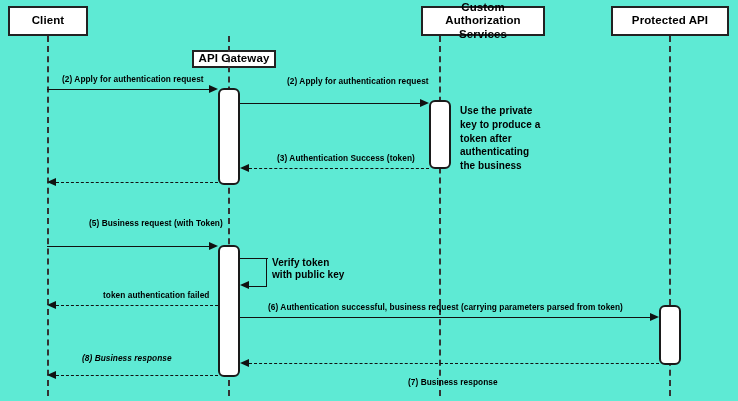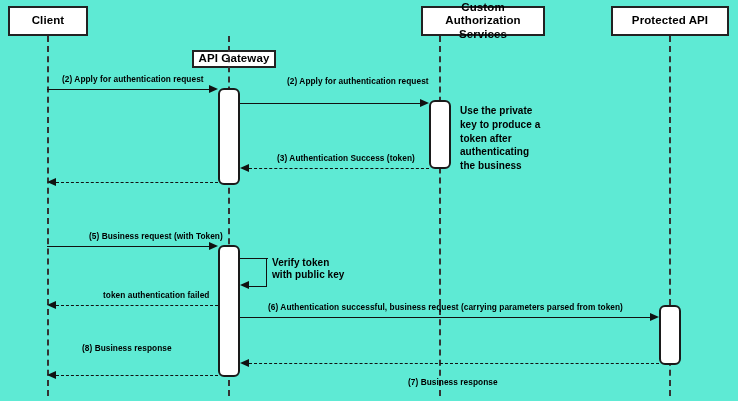--- a/index.html
+++ b/index.html
@@ -134,21 +134,21 @@
   <div class="msg-line" style="left:240px;top:103px;width:181px;"></div>
   <div class="arrow-head right" style="left:420px;top:98.5px;"></div>
 
   <div class="msg-label" style="left:277px;top:153px;">(3) Authentication Success (token)</div>
   <div class="msg-line dashed" style="left:249px;top:168px;width:180px;"></div>
   <div class="arrow-head left" style="left:240px;top:163.5px;"></div>
 
   <div class="msg-line dashed" style="left:56px;top:182px;width:162px;"></div>
   <div class="arrow-head left" style="left:47px;top:177.5px;"></div>
 
-  <div class="msg-label" style="left:65px;top:231px;padding-left:24px;">(5) Business request (with Token)</div>
+  <div class="msg-label" style="left:65px;top:218px;padding-left:24px;">(5) Business request (with Token)</div>
   <div class="msg-line" style="left:47px;top:246px;width:163px;"></div>
   <div class="arrow-head right" style="left:209px;top:241.5px;"></div>
 
   <div class="self-seg" style="left:240px;top:258px;width:28px;height:0;border-width:1.6px 0 0 0;"></div>
   <div class="self-seg" style="left:266px;top:258px;width:0;height:28px;border-width:0 0 0 1.6px;"></div>
   <div class="self-seg" style="left:249px;top:285.5px;width:18px;height:0;border-width:1.6px 0 0 0;"></div>
   <div class="arrow-head left" style="left:240px;top:281px;"></div>
   <div class="note-text" style="left:272px;top:256px;">Verify token</div>
   <div class="note-text" style="left:272px;top:268px;">with public key</div>
 
@@ -157,21 +157,21 @@
   <div class="arrow-head left" style="left:47px;top:300.5px;"></div>
 
   <div class="msg-label" style="left:268px;top:302px;">(6) Authentication successful, business request (carrying parameters parsed from token)</div>
   <div class="msg-line" style="left:240px;top:317px;width:411px;"></div>
   <div class="arrow-head right" style="left:650px;top:312.5px;"></div>
 
   <div class="msg-label" style="left:408px;top:348px;margin-top:29px;">(7) Business response</div>
   <div class="msg-line dashed" style="left:249px;top:363px;width:410px;"></div>
   <div class="arrow-head left" style="left:240px;top:358.5px;"></div>
 
-  <div class="msg-label" style="left:82px;top:343px;">(8) Business response</div>
+  <div class="msg-label" style="left:82px;top:353px;font-style:italic;">(8) Business response</div>
   <div class="msg-line dashed" style="left:56px;top:375px;width:162px;"></div>
   <div class="arrow-head left" style="left:47px;top:370.5px;"></div>
 
   <div style="position:absolute;left:460px;top:104px;">
     <div class="note-text" style="position:static;">Use the private</div>
     <div class="note-text" style="position:static;">key to produce a</div>
     <div class="note-text" style="position:static;">token after</div>
     <div class="note-text" style="position:static;">authenticating</div>
     <div class="note-text" style="position:static;">the business</div>
   </div>

